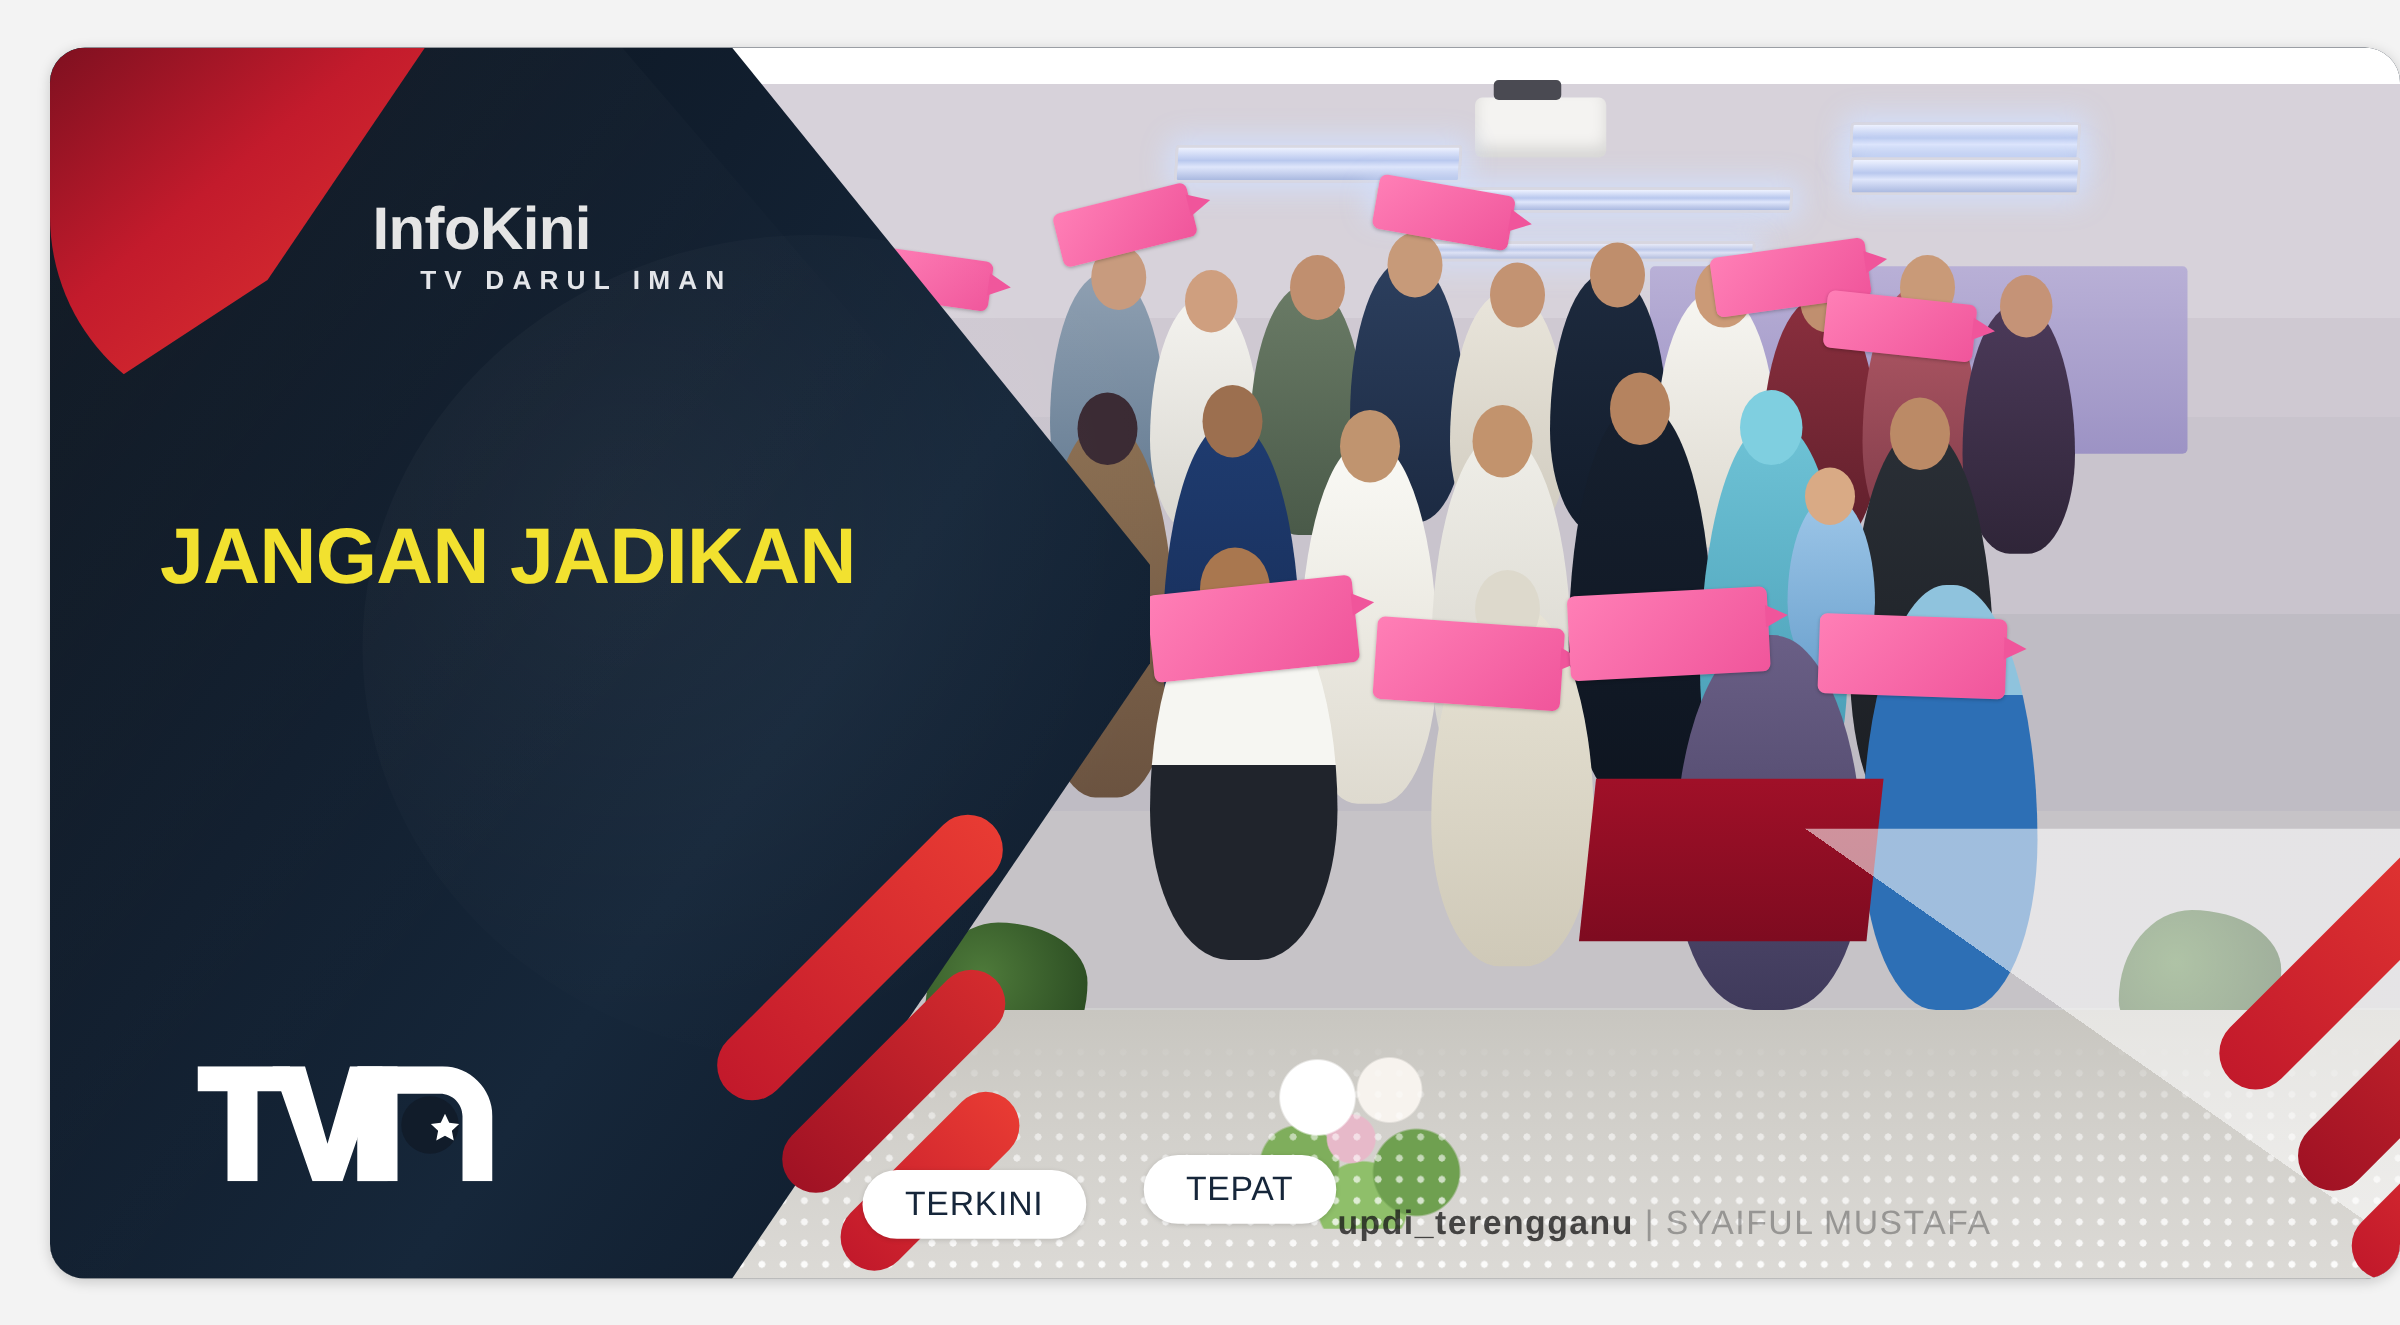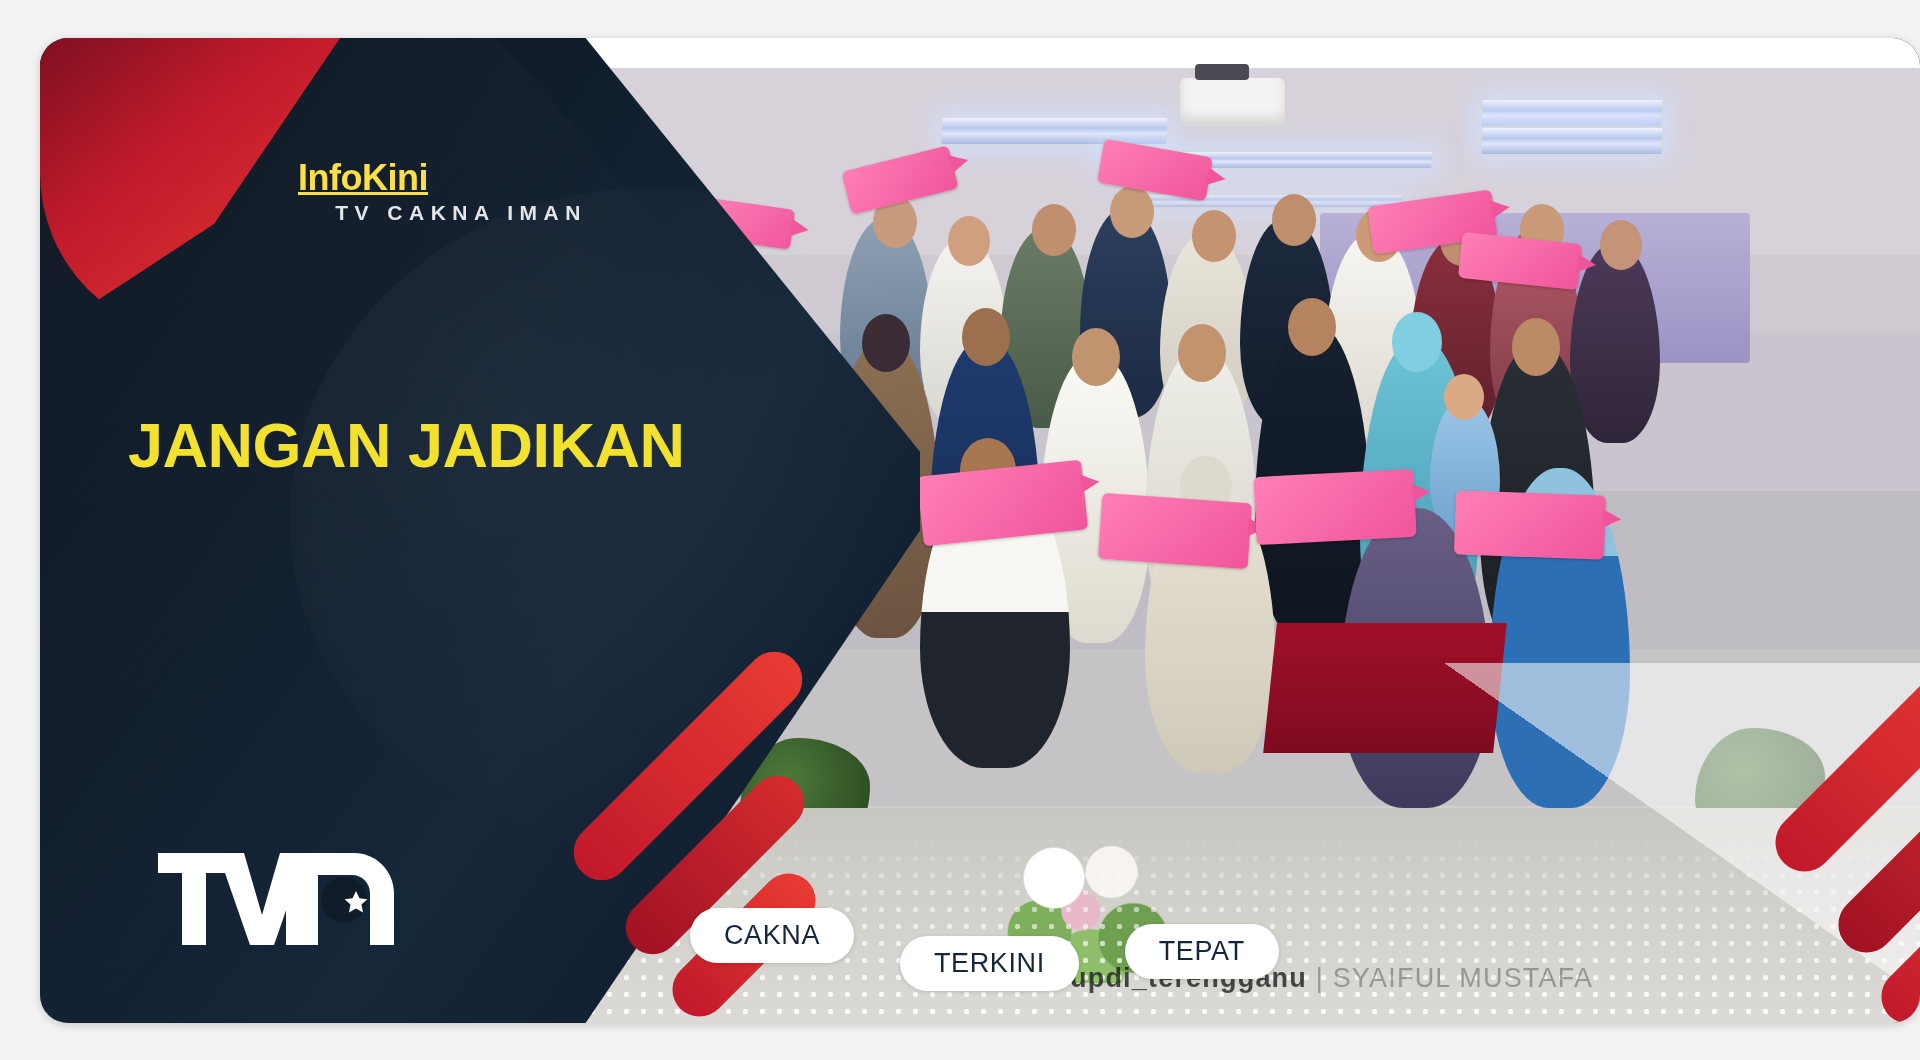--- a/index.html
+++ b/index.html
@@ -238,27 +238,26 @@
   .bar.dark { background: linear-gradient(90deg, #a01224, #d42b2e); }
 
   
   .brand {
     position: absolute;
     left: 258px;
     top: 122px;
     width: 320px;
   }
   .brand-title {
-    font-size: 36px;
+    font-size: 48px;
     font-weight: 700;
-    color: #fde047;
+    color: #e5e5e5;
     letter-spacing: -0.5px;
     line-height: 1;
     margin: 0;
-    text-decoration: underline;
   }
   .brand-sub {
     margin: 5px 0 0 0;
     font-size: 21px;
     font-weight: 600;
     letter-spacing: 6.5px;
     color: #e3e5e9;
     text-align: center;
     padding-left: 6px;
   }
@@ -439,21 +438,21 @@
     <div class="bar" style="left:498px; top:700px; width:300px; height:56px;"></div>
     <div class="bar dark" style="left:560px; top:800px; width:230px; height:54px;"></div>
     <div class="bar" style="left:614px; top:880px; width:180px; height:54px;"></div>
 
     <div class="bar" style="left:1700px; top:690px; width:300px; height:58px;"></div>
     <div class="bar dark" style="left:1770px; top:790px; width:250px; height:56px;"></div>
     <div class="bar" style="left:1820px; top:880px; width:200px; height:54px;"></div>
 
     <div class="brand">
       <p class="brand-title">InfoKini</p>
-      <p class="brand-sub">TV CAKNA IMAN</p>
+      <p class="brand-sub">TV DARUL IMAN</p>
     </div>
 
     <div class="headline">
       <div>JANGAN JADIKAN</div>
     </div>
 
     <div class="tvd">
       <svg viewBox="0 0 236 92" width="236" height="92">
         <g fill="#ffffff">
 
@@ -467,19 +466,18 @@
 
         <g>
           <circle cx="186" cy="47" r="23" fill="#111c2a"></circle>
           <path d="M186 30 a17 17 0 1 0 0 34 a13.5 13.5 0 1 1 0-34 Z" fill="#ffffff"></path>
           <path d="M198 38 l3.4 7.2 7.9 1 -5.8 5.4 1.5 7.8 -7-3.8 -7 3.8 1.5-7.8 -5.8-5.4 7.9-1 Z" fill="#ffffff"></path>
         </g>
       </svg>
     </div>
 
     <div class="pills">
-      <div class="pill p1">CAKNA</div>
       <div class="pill p3">TERKINI</div>
       <div class="pill p2">TEPAT</div>
     </div>
 
   </div>
 </div>
 
 </body></html>

